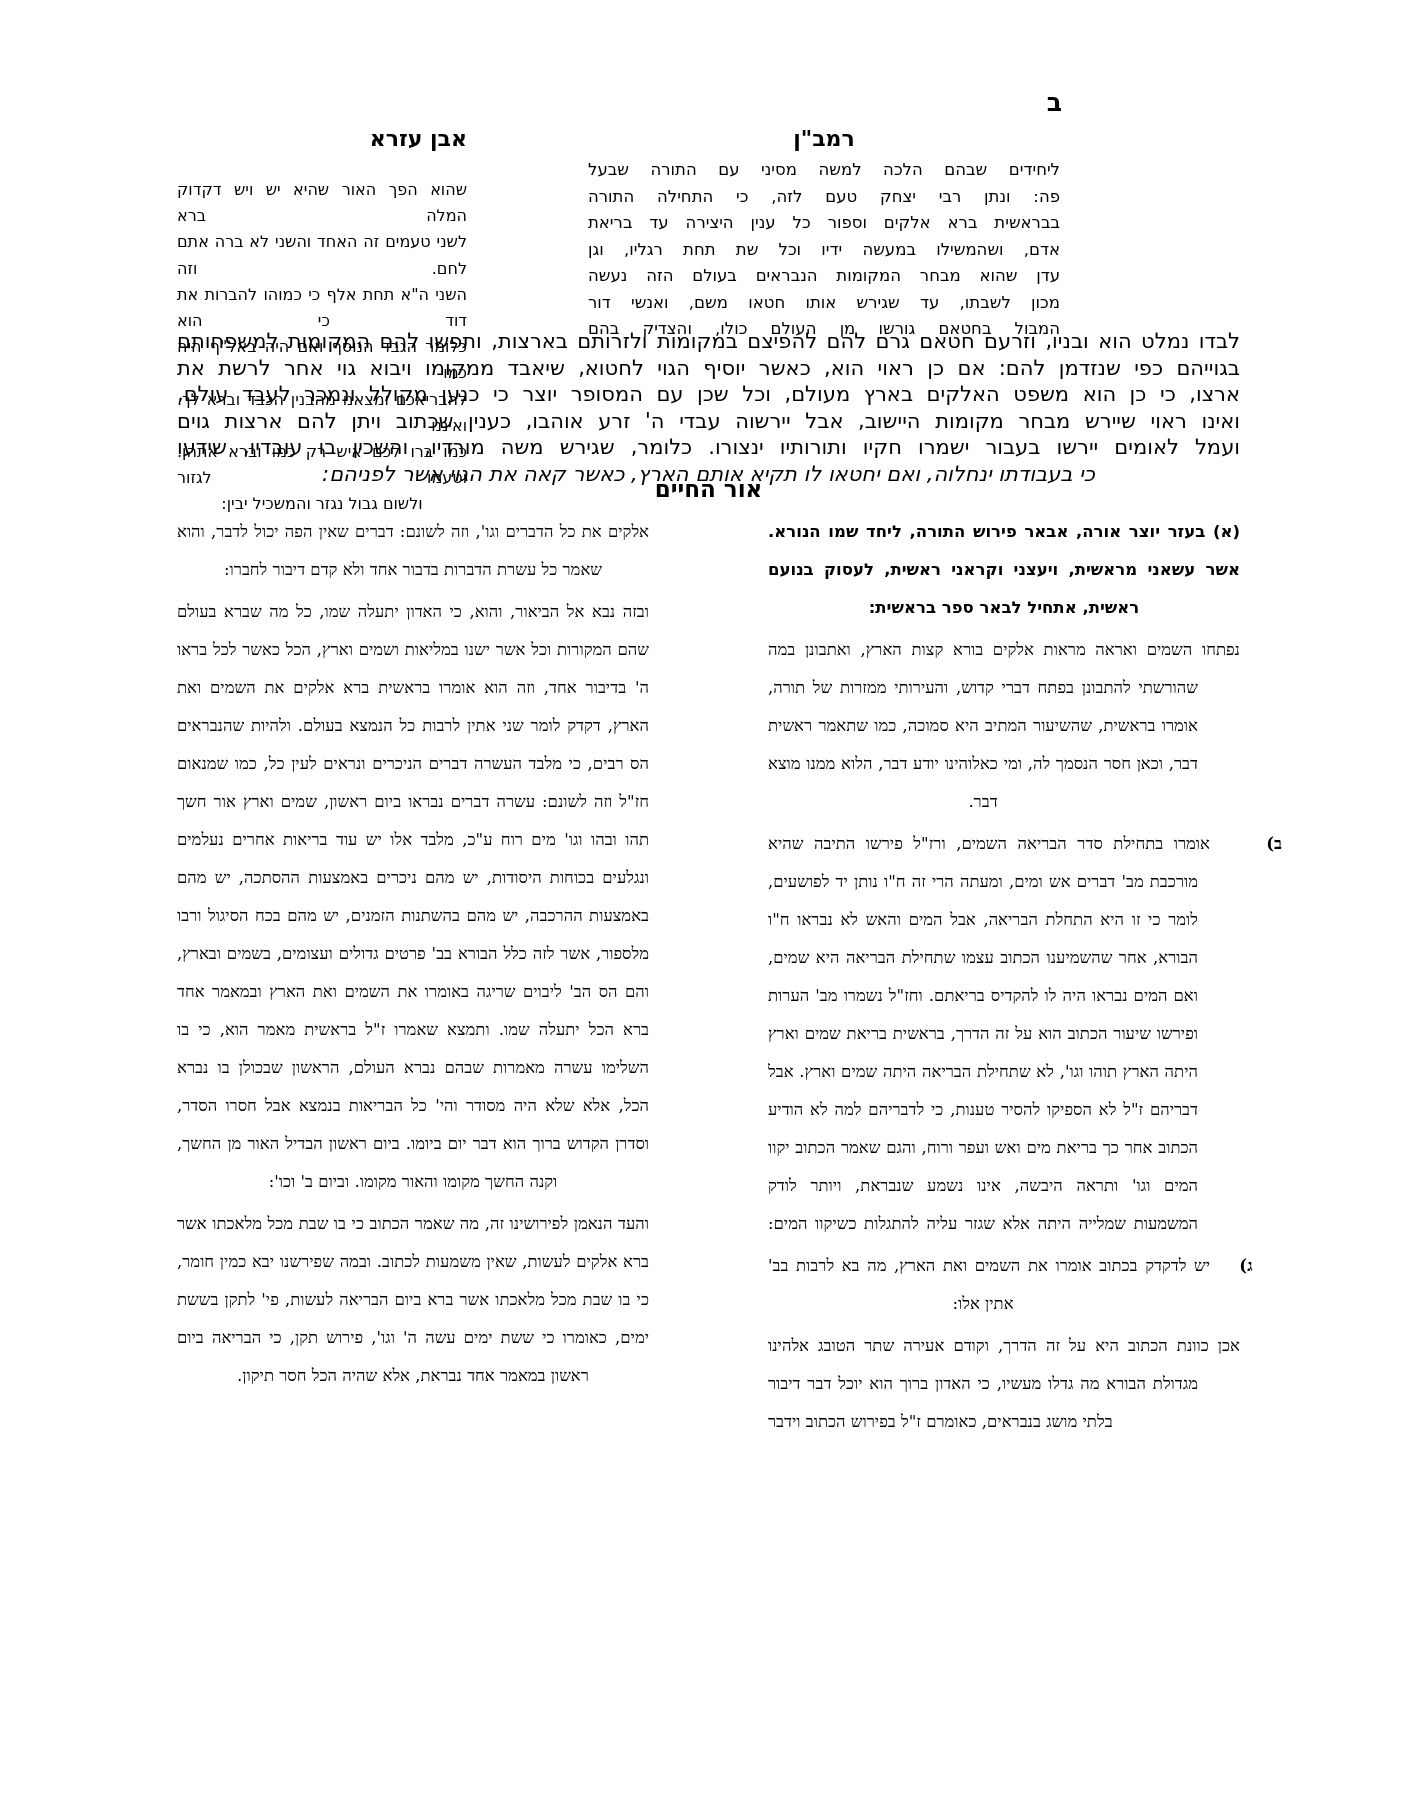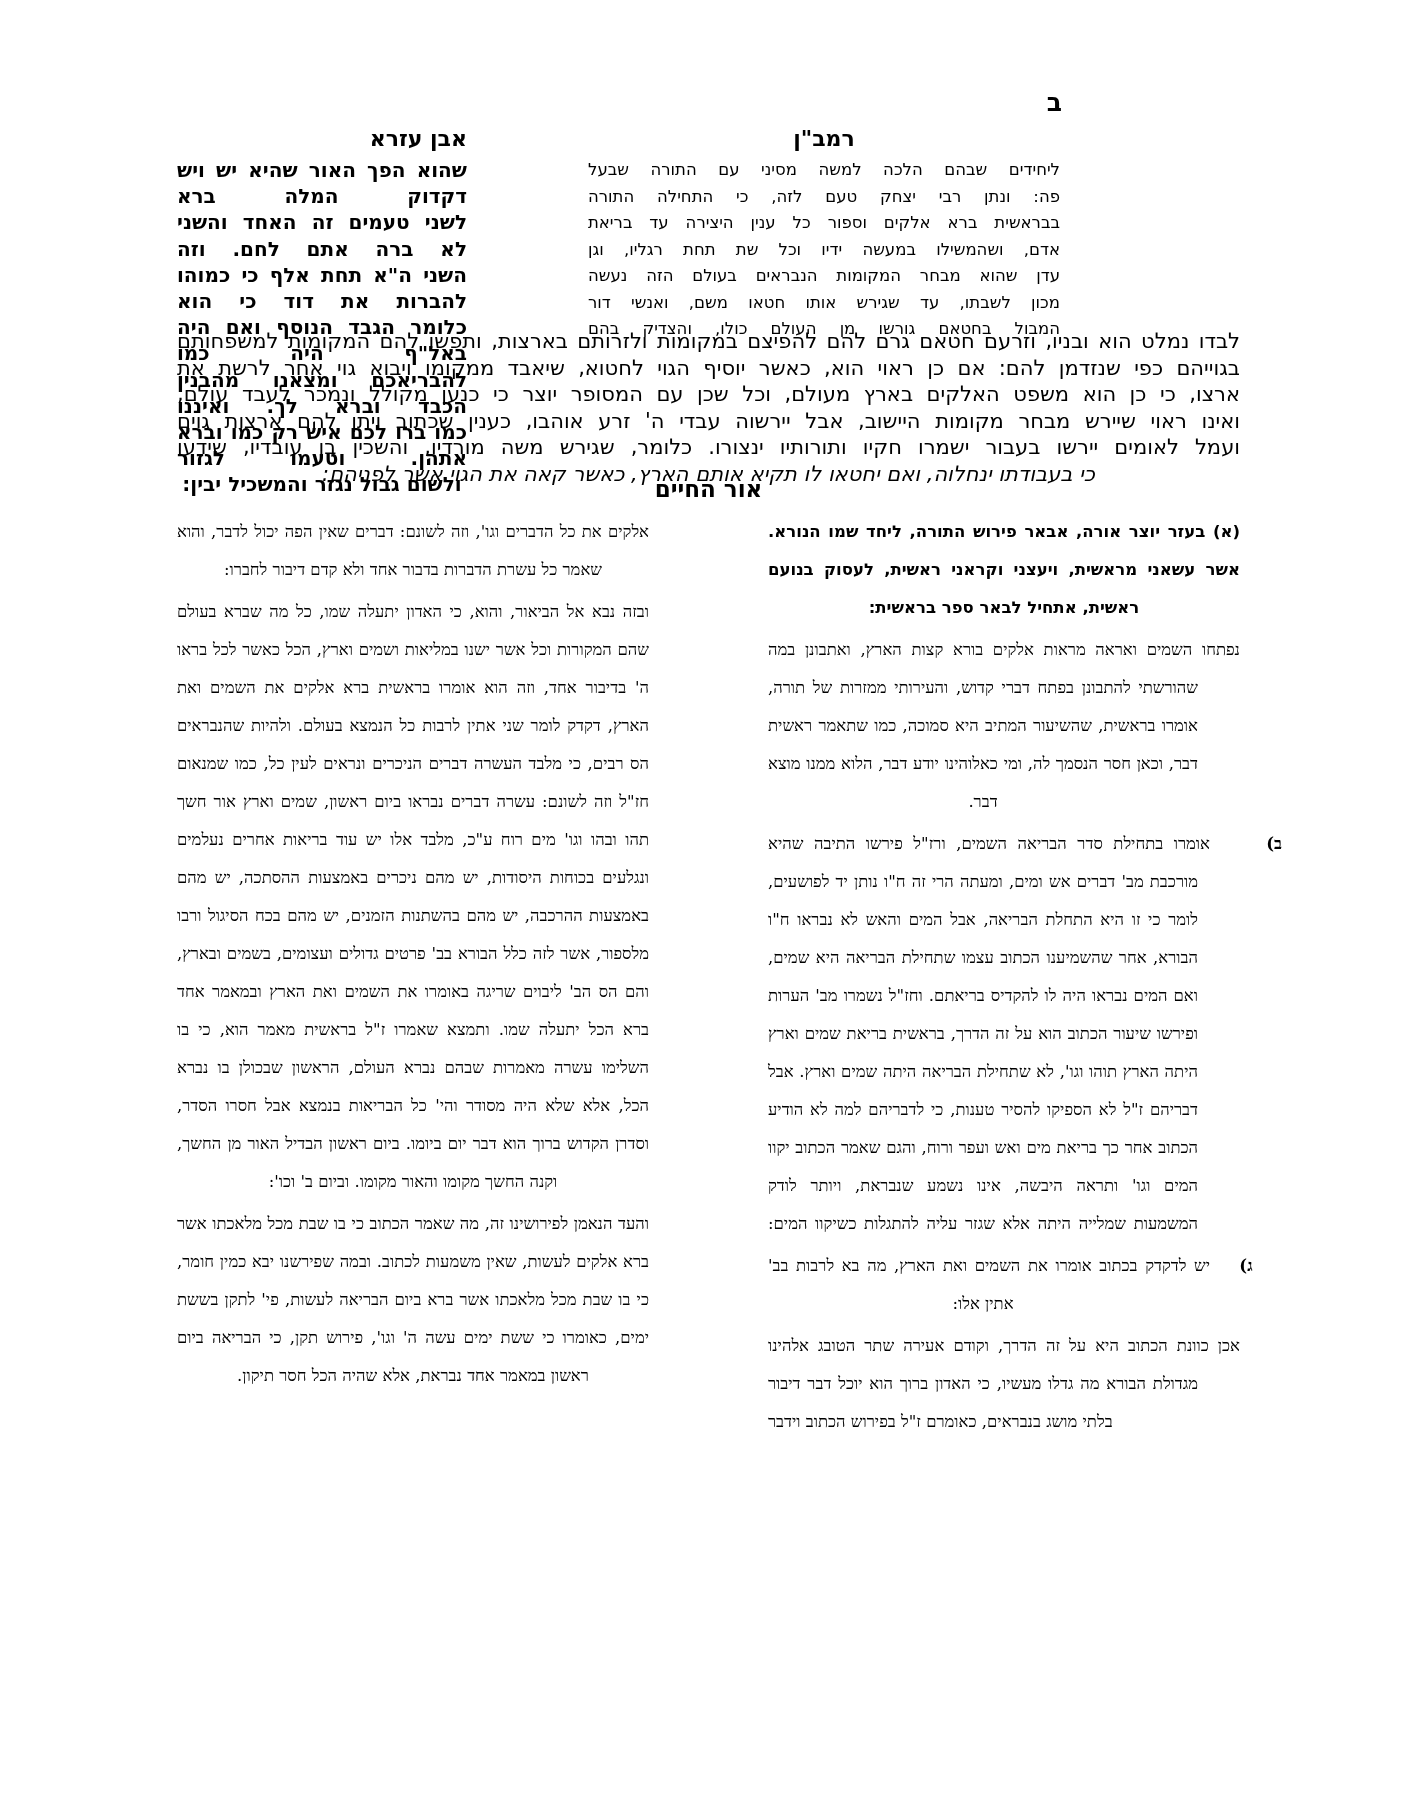--- a/index.html
+++ b/index.html
@@ -67,25 +67,26 @@
   .col-ramban {
     width: 472px;
     font-size: 16.5px;
     line-height: 26.5px;
     text-align: justify;
     text-align-last: justify;
     font-family: "DejaVu Sans", "Liberation Sans", sans-serif;
   }
   .col-ibnezra {
     width: 290px;
-    font-size: 20px;
+    font-size: 16px;
     line-height: 26.2px;
-    font-weight: bold;
-    text-align: justify;
-    text-align-last: justify;
+    font-weight: normal;
+    text-align: justify;
+    text-align-last: justify;
+    margin-top: 20px;
   }
   .col-ibnezra .last-line,
   .col-ramban .last-line {
     text-align-last: center;
   }
 
   
   .full-ramban {
     position: absolute;
     top: 328px;

